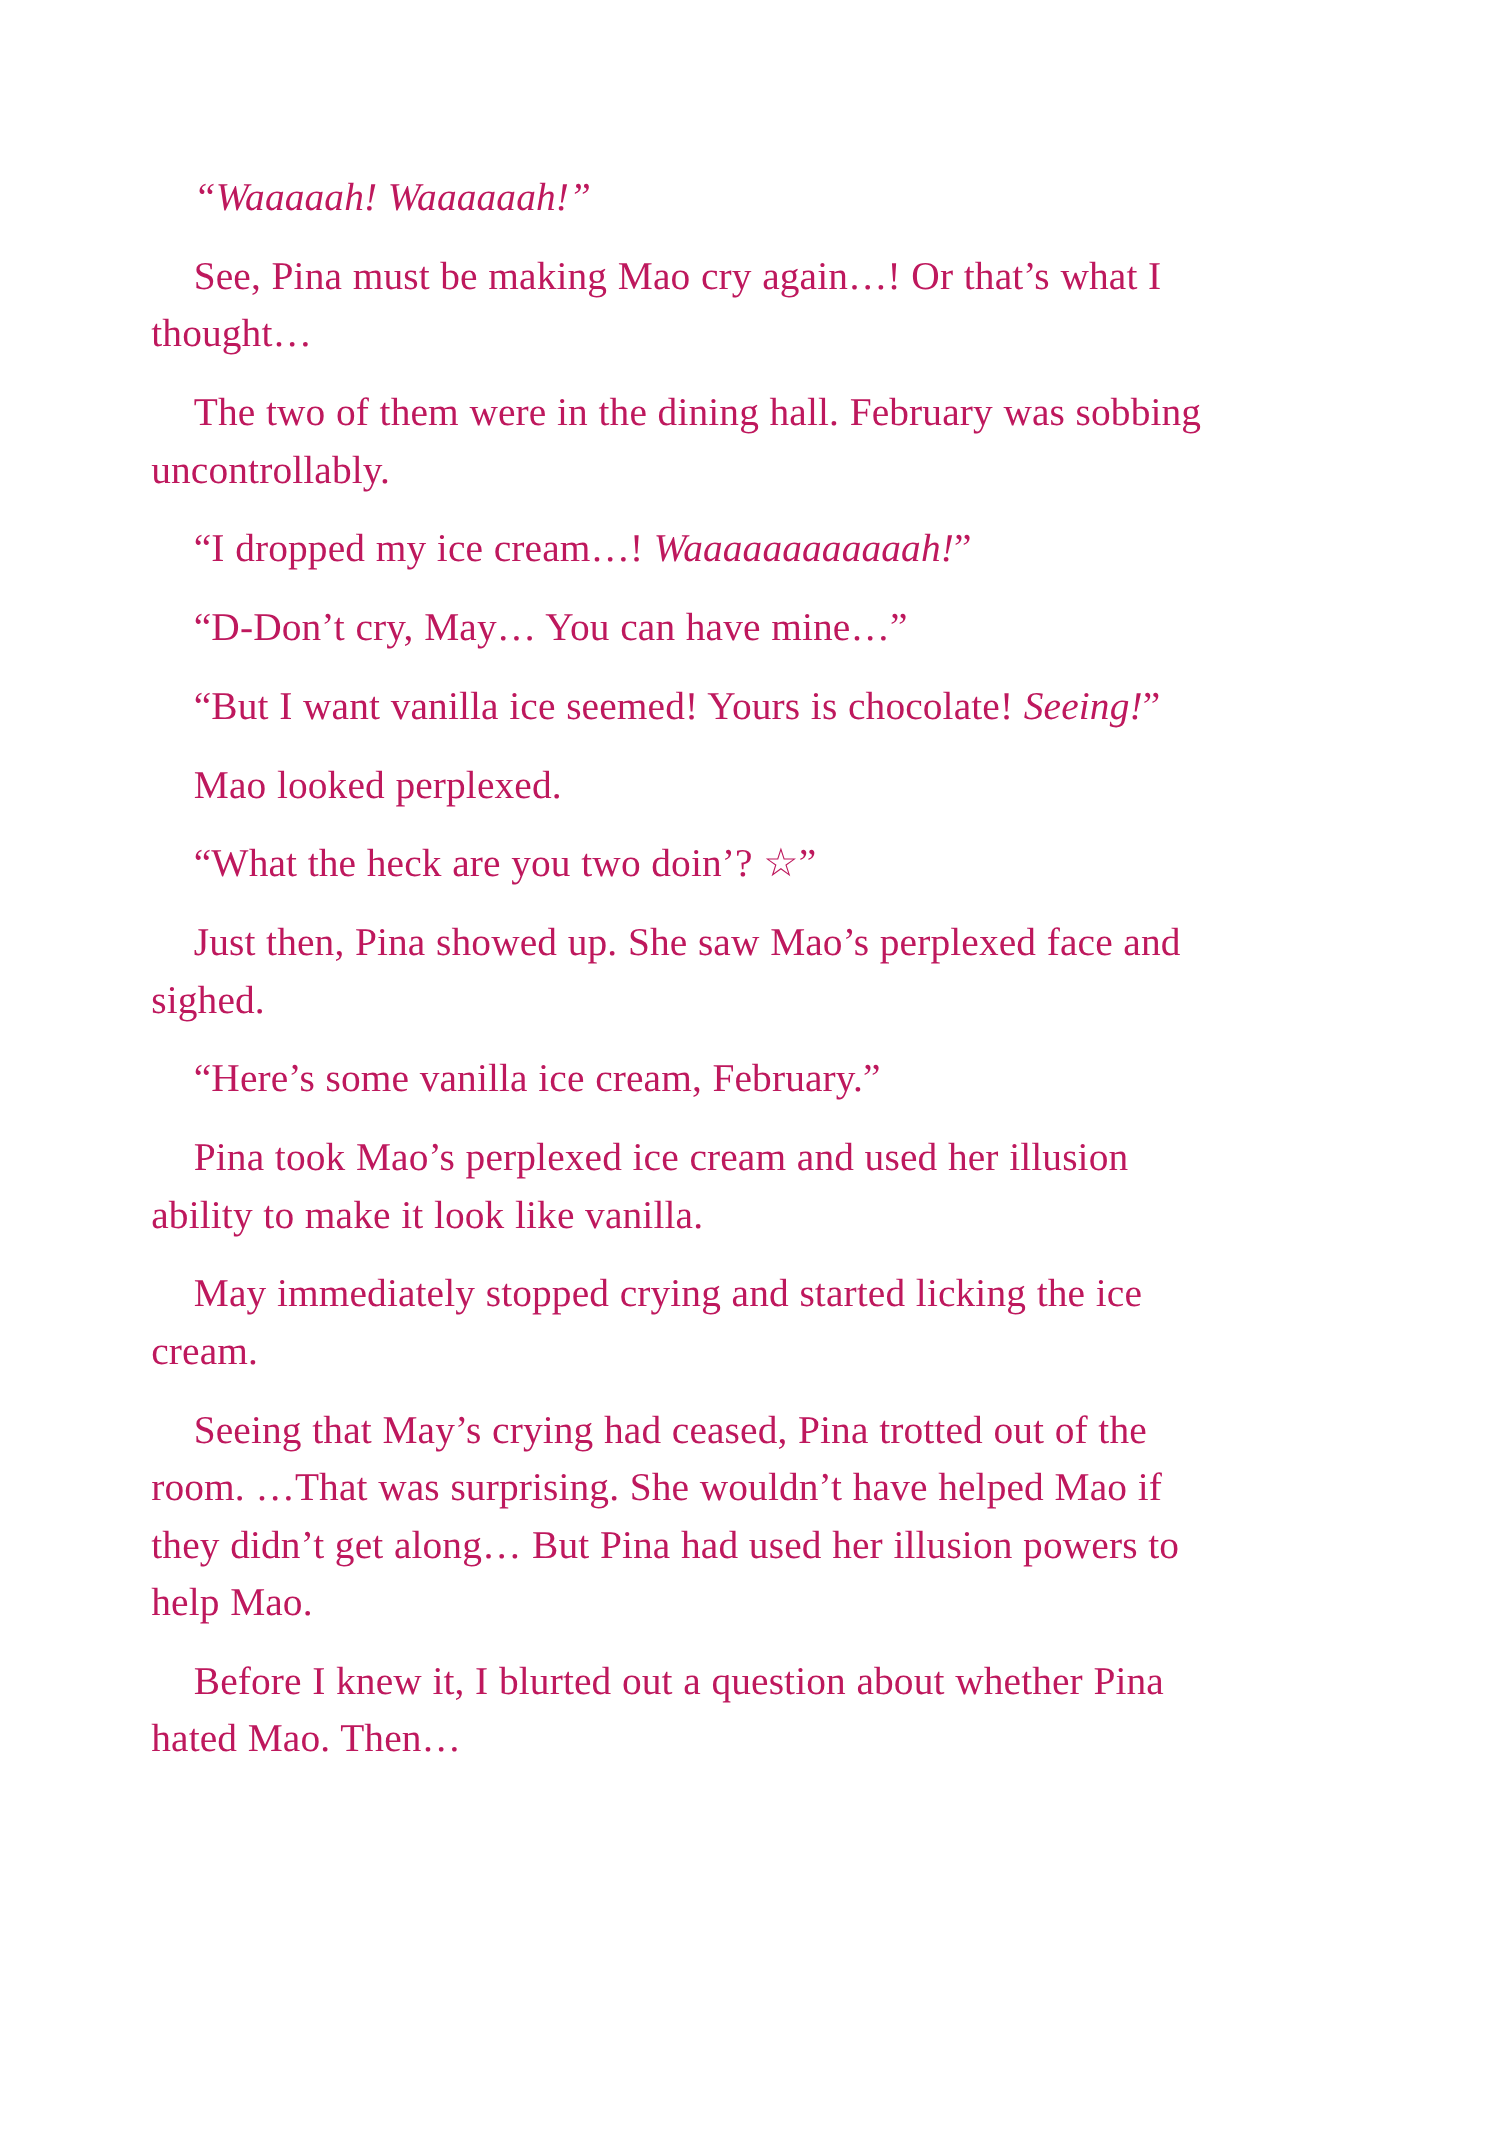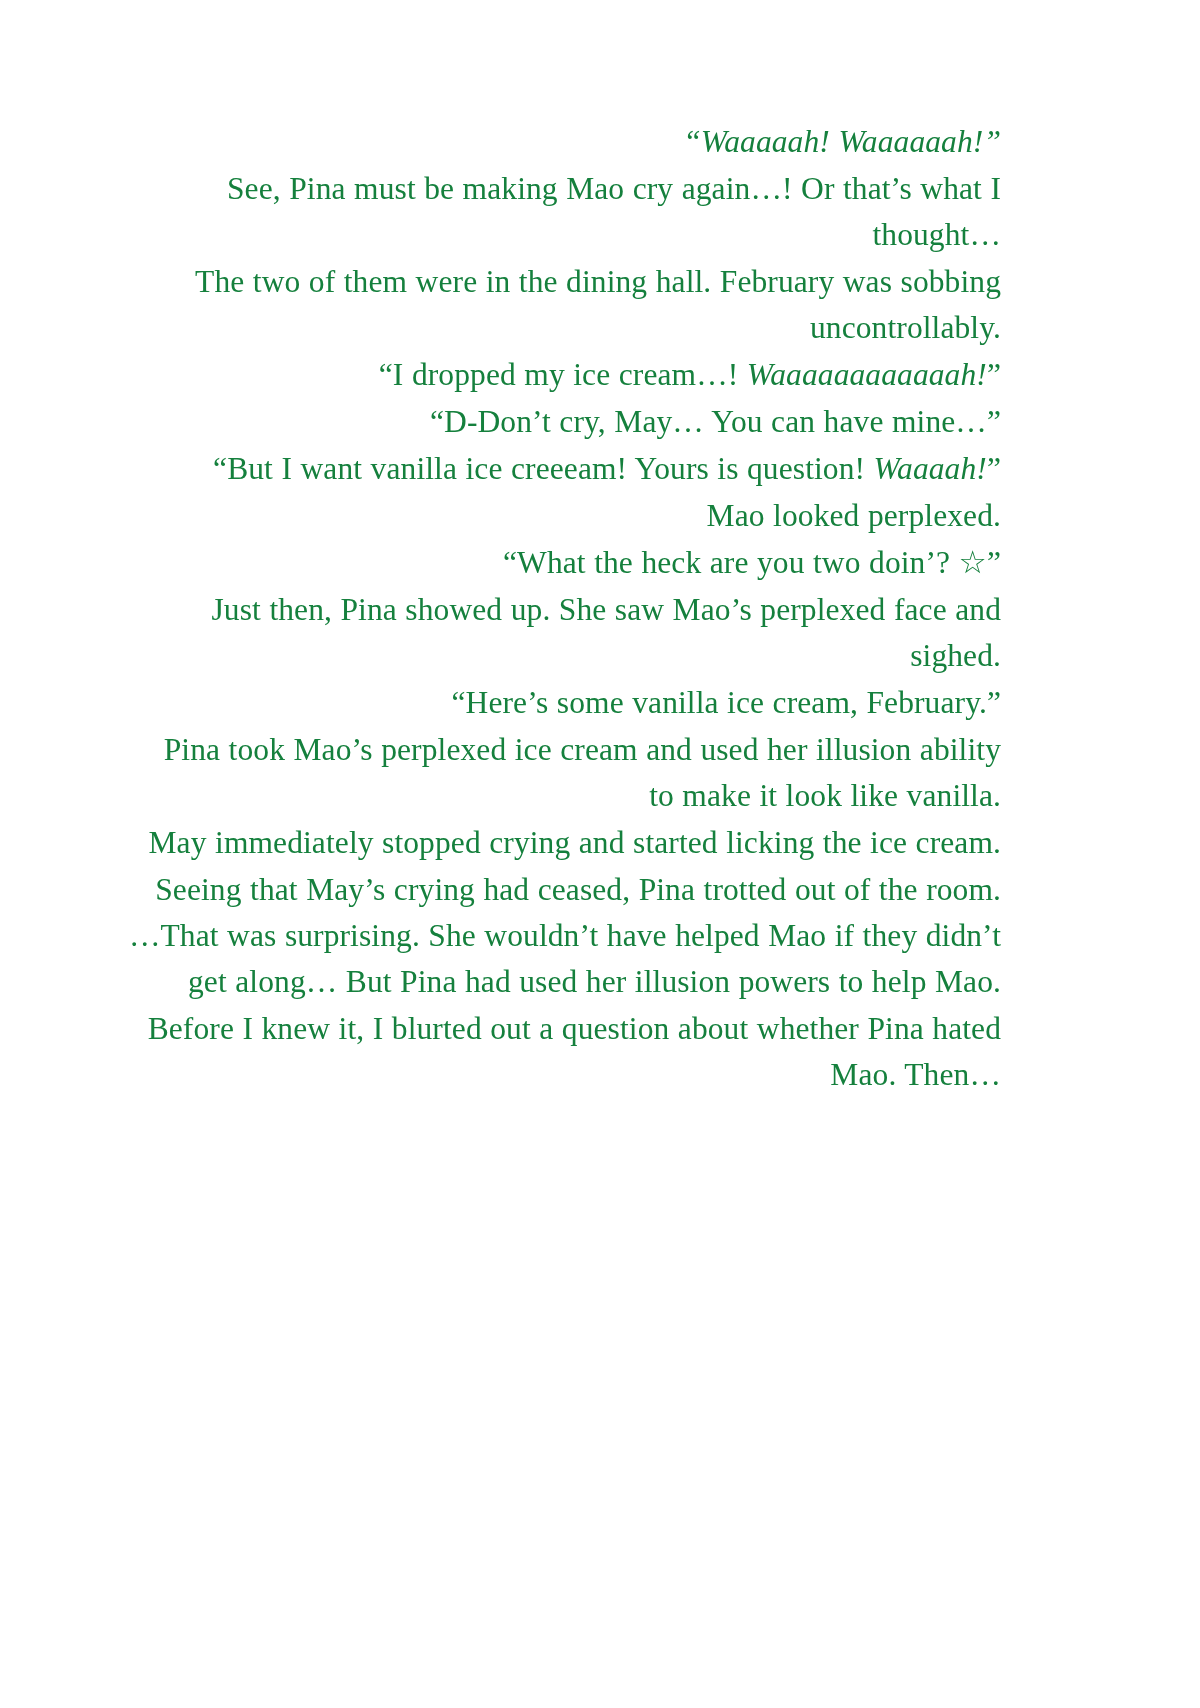--- a/index.html
+++ b/index.html
@@ -18,45 +18,45 @@
   .text-block {
     position: absolute;
     left: 104px;
     top: 118px;
     width: 898px;
   }
   .para {
     font-family: "Liberation Serif", "DejaVu Serif", serif;
     font-size: 31.5px;
     line-height: 46px;
-    color: #15803d;
-    margin: 1px;
+    color: #be185d;
+    margin: 17px;
     text-indent: 34px;
     letter-spacing: 0.1px;
-    text-align: right;
+    text-align: left;
     word-spacing: 0.5px;
   }
   .para.italic {
     font-style: italic;
   }
   .it {
     font-style: italic;
   }
 </style>
 </head>
 <body>
 
 <div class="page">
   <div class="text-block">
       <p class="para italic"><span>“Waaaaah! Waaaaaah!”</span></p>
       <p class="para"><span>See, Pina must be making Mao cry again…! Or that’s what I thought…</span></p>
       <p class="para"><span>The two of them were in the dining hall. February was sobbing uncontrollably.</span></p>
       <p class="para"><span>“I dropped my ice cream…! </span><span class="it">Waaaaaaaaaaaah!</span><span>”</span></p>
       <p class="para"><span>“D-Don’t cry, May… You can have mine…”</span></p>
-      <p class="para"><span>“But I want vanilla ice creeeam! Yours is question! </span><span class="it">Waaaah!</span><span>”</span></p>
+      <p class="para"><span>“But I want vanilla ice seemed! Yours is chocolate! </span><span class="it">Seeing!</span><span>”</span></p>
       <p class="para"><span>Mao looked perplexed.</span></p>
       <p class="para"><span>“What the heck are you two doin’? ☆”</span></p>
       <p class="para"><span>Just then, Pina showed up. She saw Mao’s perplexed face and sighed.</span></p>
       <p class="para"><span>“Here’s some vanilla ice cream, February.”</span></p>
       <p class="para"><span>Pina took Mao’s perplexed ice cream and used her illusion ability to make it look like vanilla.</span></p>
       <p class="para"><span>May immediately stopped crying and started licking the ice cream.</span></p>
       <p class="para"><span>Seeing that May’s crying had ceased, Pina trotted out of the room. …That was surprising. She wouldn’t have helped Mao if they didn’t get along… But Pina had used her illusion powers to help Mao.</span></p>
       <p class="para"><span>Before I knew it, I blurted out a question about whether Pina hated Mao. Then…</span></p>
     </div>
 </div>

